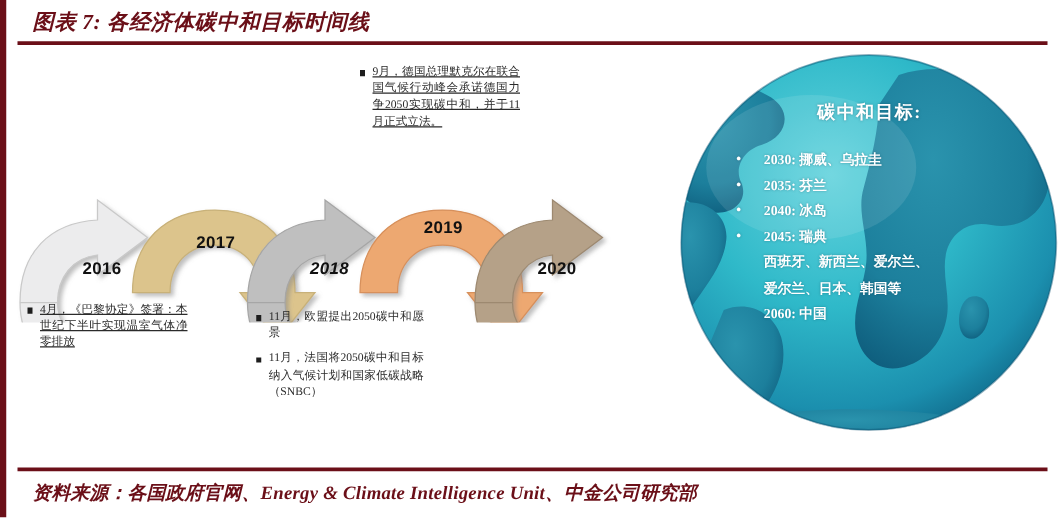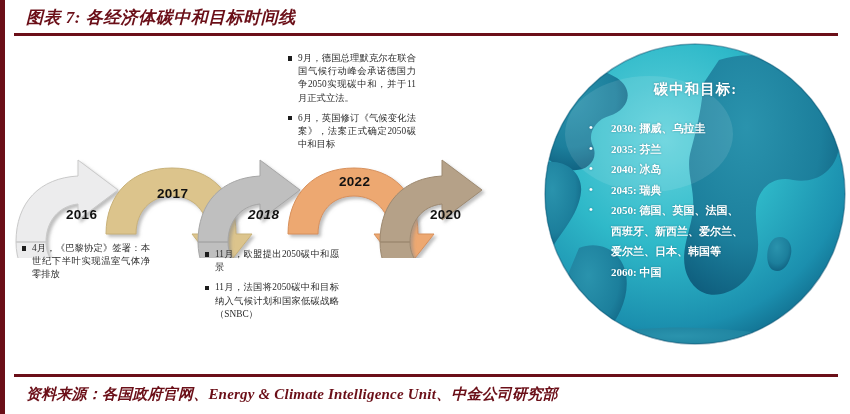--- a/index.html
+++ b/index.html
@@ -96,23 +96,22 @@
 </head>
 <body>
 
 <div id="root">
 
   <div class="left-spine"></div>
 
   <div class="title">图表 7: 各经济体碳中和目标时间线</div>
   <div class="rule-top"></div>
 
-  <div class="note" style="left:288px;top:52px;width:128px;">
+  <div class="note" style="left:288px;top:52px;width:128px;text-decoration:underline;">
     <div class="li">9月，德国总理默克尔在联合国气候行动峰会承诺德国力争2050实现碳中和，并于11月正式立法。</div>
-    <div class="li">6月，英国修订《气候变化法案》，法案正式确定2050碳中和目标</div>
   </div>
 
   <div class="timeline">
     <svg width="510" height="108" viewBox="0 0 510 108" xmlns="http://www.w3.org/2000/svg">
       <defs>
         <filter id="sh" x="-20%" y="-20%" width="150%" height="150%">
           <feDropShadow dx="2.5" dy="2.5" stdDeviation="1.6" flood-color="#8a8a8a" flood-opacity="0.55"></feDropShadow>
         </filter>
       </defs>
 
@@ -144,25 +143,25 @@
         <path d="M366 92 C366 52 390 28 428 26 L428 10 L468 40 L428 70 L428 54
                  C408 56 396 72 396 92 Z
                  M396 92 C396 112 412 126 434 126 L472 126 L472 110 L508 140 L472 170 L472 154 L434 154
                  C394 154 366 128 366 92 Z" fill="#b5a188" stroke="#9d8970" stroke-width="1"></path>
       </g>
     </svg>
 
     <div class="yr" style="left:52px;top:57px;">2016</div>
     <div class="yr" style="left:143px;top:36px;">2017</div>
     <div class="yr" style="left:234px;top:57px;font-style:italic;">2018</div>
-    <div class="yr" style="left:325px;top:24px;">2022</div>
+    <div class="yr" style="left:325px;top:24px;">2019</div>
     <div class="yr" style="left:416px;top:57px;">2020</div>
   </div>
 
-  <div class="note" style="left:22px;top:242px;width:128px;">
+  <div class="note" style="left:22px;top:242px;width:128px;text-decoration:underline;">
     <div class="li">4月，《巴黎协定》签署：本世纪下半叶实现温室气体净零排放</div>
   </div>
 
   <div class="note" style="left:205px;top:248px;width:134px;">
     <div class="li">11月，欧盟提出2050碳中和愿景</div>
     <div class="li">11月，法国将2050碳中和目标纳入气候计划和国家低碳战略（SNBC）</div>
   </div>
 
 
   <div class="globe">
@@ -216,21 +215,20 @@
       <ellipse cx="106" cy="92" rx="84" ry="58" fill="#ffffff" opacity="0.10"></ellipse>
     </svg>
 
     <div class="globe-text">
       <div class="globe-title">碳中和目标:</div>
       <div class="globe-list">
         <div class="gi"><span>2030: 挪威、乌拉圭</span></div>
         <div class="gi"><span>2035: 芬兰</span></div>
         <div class="gi"><span>2040: 冰岛</span></div>
         <div class="gi"><span>2045: 瑞典</span></div>
-        <div class="gi"><span>2050: 德国、英国、法国、</span></div>
         <div class="cont">西班牙、新西兰、爱尔兰、</div>
         <div class="cont">爱尔兰、日本、韩国等</div>
         <div class="gi nobull"><span>2060: 中国</span></div>
       </div>
     </div>
   </div>
 
   <div class="rule-bottom"></div>
   <div class="source">资料来源：各国政府官网、Energy &amp; Climate Intelligence Unit、中金公司研究部</div>
 

